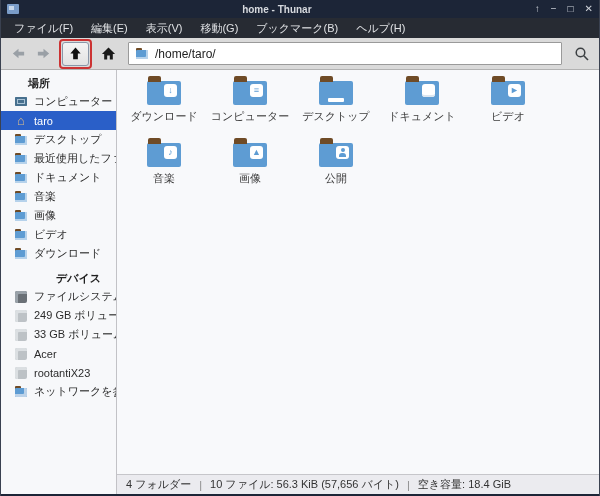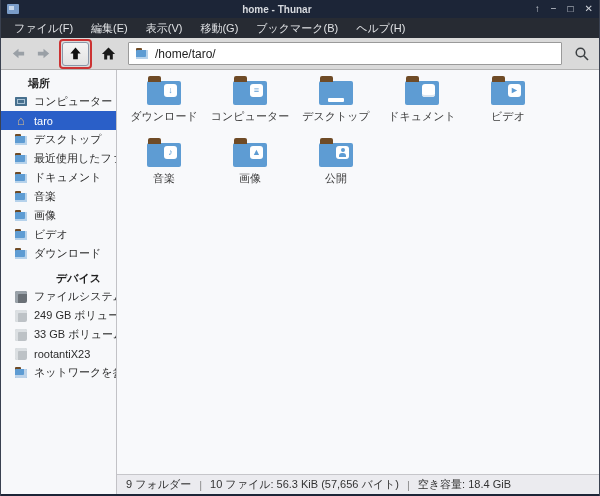--- a/index.html
+++ b/index.html
@@ -211,20 +211,24 @@
       <div class="sb-item">
         <span class="ic ic-drive"></span>
         <span>249 GB ボリューム</span>
       </div>
       <div class="sb-item">
         <span class="ic ic-drive"></span>
         <span>33 GB ボリューム</span>
       </div>
       <div class="sb-item">
         <span class="ic ic-drive"></span>
+        <span>Acer</span>
+      </div>
+      <div class="sb-item">
+        <span class="ic ic-drive"></span>
         <span>rootantiX23</span>
       </div>
 
       <div class="sb-item">
         <span class="ic ic-netfolder"></span>
         <span>ネットワークを参...</span>
       </div>
     </div>
 
     <div class="rightcol">
@@ -282,21 +286,21 @@
         <div class="cell">
           <div class="bigfolder">
             <span class="emblem em-public"></span>
           </div>
           <div class="file-label">公開</div>
         </div>
 
       </div>
 
       <div class="statusbar">
-        <span>9 フォルダー</span>
+        <span>4 フォルダー</span>
         <span class="sep">|</span>
         <span>10 ファイル: 56.3 KiB (57,656 バイト)</span>
         <span class="sep">|</span>
         <span>空き容量: 18.4 GiB</span>
       </div>
     </div>
   </div>
 
   <div class="bottom-border"></div>
 </div>

